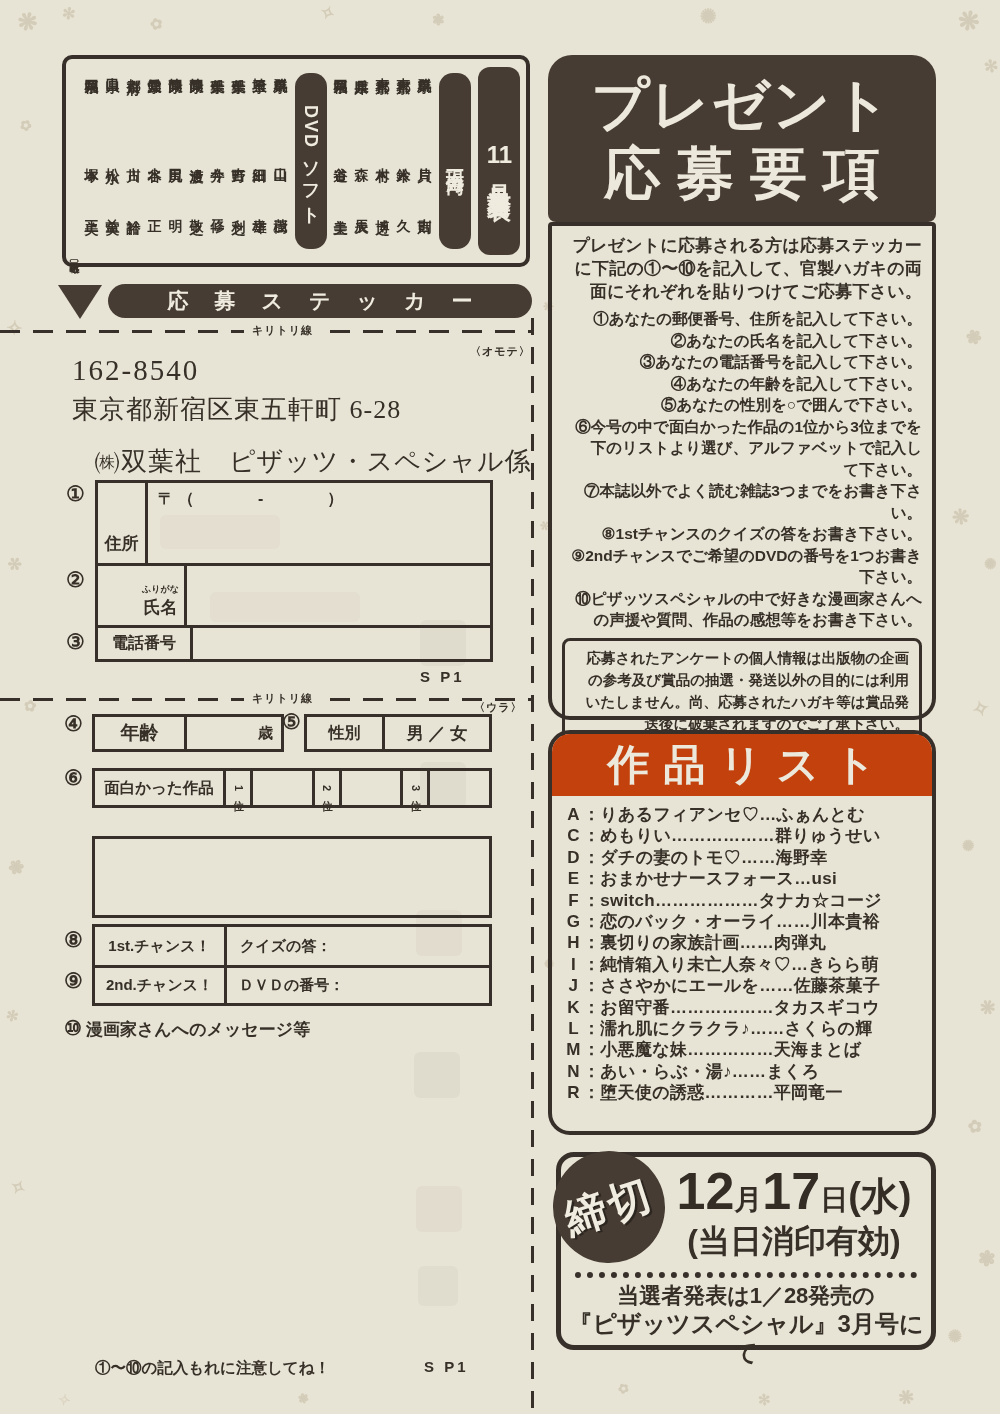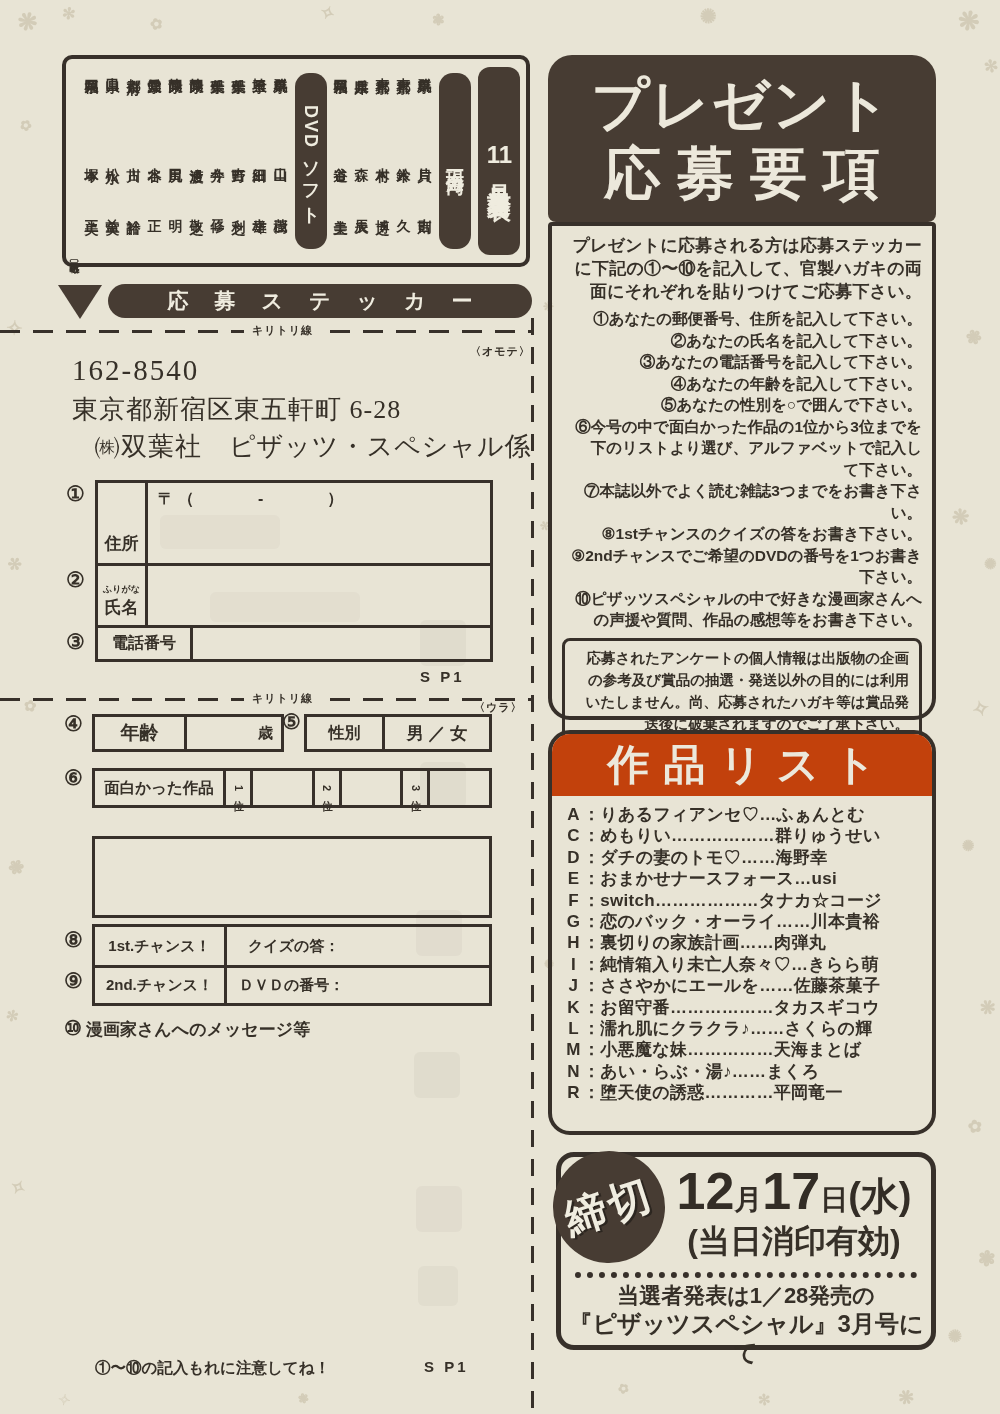--- a/index.html
+++ b/index.html
@@ -43,21 +43,21 @@
   .cutline{position:absolute;left:0;width:534px;height:3px;
       background:repeating-linear-gradient(90deg,#37302a 0 20px,transparent 20px 33px);}
   .cutline .lbl{position:absolute;top:-7px;left:244px;background:#e8e4d5;
       padding:0 8px;font-size:11px;font-weight:bold;letter-spacing:1px;}
   .side-label{position:absolute;font-size:11px;font-weight:bold;letter-spacing:1px;}
 
   
   .address{position:absolute;left:72px;top:354px;font-family:"Liberation Serif",serif;}
   .addr1{font-size:29px;letter-spacing:2px;}
   .addr2{font-size:26px;margin-top:5px;letter-spacing:1px;}
-  .addr3{font-size:26px;margin-top:2px;margin-left:22px;letter-spacing:1px;}
+  .addr3{font-size:26px;margin-top:17px;margin-left:22px;letter-spacing:1px;}
 
   
   .circ{position:absolute;font-size:21px;font-weight:bold;}
   .btable{position:absolute;border:3px solid #37302a;box-sizing:border-box;background:transparent;}
   .frow{display:flex;box-sizing:border-box;}
   .fcell{box-sizing:border-box;}
   .b-r{border-right:3px solid #37302a;}
   .b-t{border-top:3px solid #37302a;}
   .f1-label{width:50px;display:flex;align-items:flex-end;justify-content:center;
       padding-bottom:8px;font-size:17px;font-weight:bold;}
@@ -270,21 +270,21 @@
     </div>
 
     <span class="circ" style="left:66px;top:482px;">①</span>
     <span class="circ" style="left:66px;top:568px;">②</span>
     <span class="circ" style="left:66px;top:630px;">③</span>
     <div class="btable" style="left:95px;top:480px;width:398px;">
       <div class="frow" style="height:80px;">
         <div class="fcell f1-label b-r">住所</div>
         <div class="fcell postal-ph">〒（　　　-　　　）</div>
       </div>
-      <div class="frow b-t" style="height:62px;">
+      <div class="frow b-t" style="height:62px;padding-left:39px;">
         <div class="fcell f1-label2 b-r">
           <span class="furi">ふりがな</span>
           <span class="shimei">氏名</span>
         </div>
         <div class="fcell" style="flex:1;"></div>
       </div>
       <div class="frow b-t" style="height:34px;">
         <div class="fcell f3-label b-r">電話番号</div>
         <div class="fcell" style="flex:1;"></div>
       </div>
@@ -318,21 +318,21 @@
       <div class="fcell" style="flex:1;"></div>
     </div>
 
     <div class="btable" style="left:92px;top:836px;width:400px;height:82px;"></div>
 
     <span class="circ" style="left:64px;top:928px;">⑧</span>
     <span class="circ" style="left:64px;top:969px;">⑨</span>
     <div class="btable" style="left:92px;top:924px;width:400px;">
       <div class="frow" style="height:38px;">
         <div class="fcell cell-label b-r" style="width:132px;font-size:15px;">1st.チャンス！</div>
-        <div class="fcell cell-label" style="flex:1;justify-content:flex-start;padding-left:21px;font-size:15px;">クイズの答：</div>
+        <div class="fcell cell-label" style="flex:1;justify-content:flex-start;padding-left:13px;font-size:15px;">クイズの答：</div>
       </div>
       <div class="frow b-t" style="height:38px;">
         <div class="fcell cell-label b-r" style="width:132px;font-size:15px;">2nd.チャンス！</div>
         <div class="fcell cell-label" style="flex:1;justify-content:flex-start;padding-left:12px;font-size:15px;">ＤＶＤの番号：</div>
       </div>
     </div>
 
     <div class="qline" style="left:64px;top:1016px;">
       <span class="n">⑩</span><span class="t">漫画家さんへのメッセージ等</span>
     </div>

